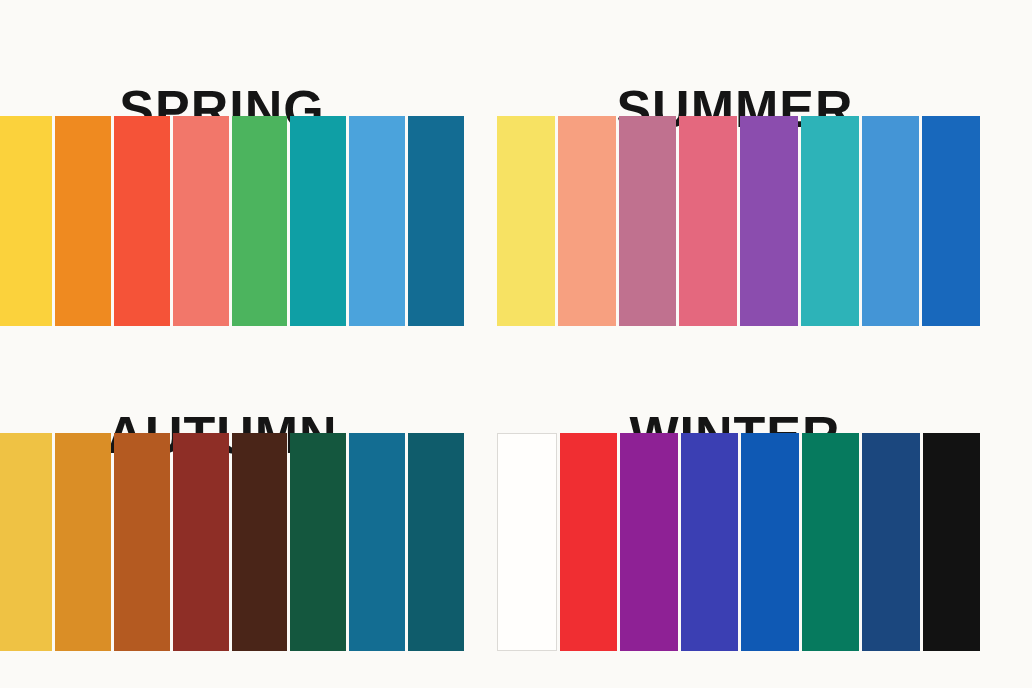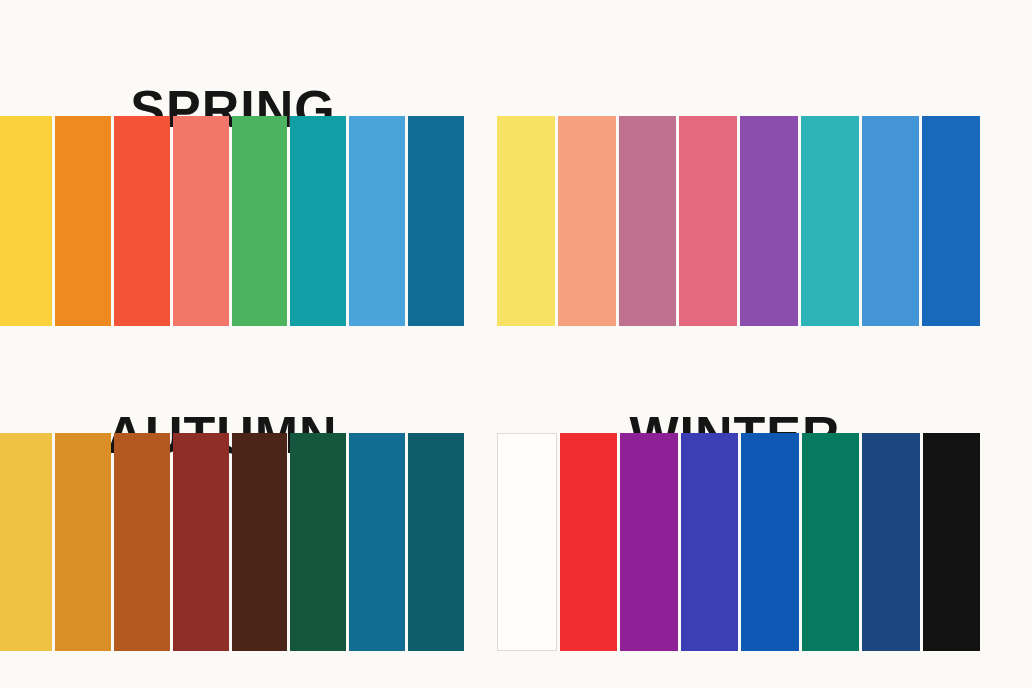--- a/index.html
+++ b/index.html
@@ -43,21 +43,21 @@
     flex: 1 1 0;
     height: 100%;
     box-sizing: border-box;
   }
   .swatch.outlined {
     border: 1px solid #dcdad6;
   }
 
   
   #block-spring { left: 0px; top: 0px; width: 500px; height: 330px; }
-  #title-spring { position: absolute; left: 11px; top: 40px; width: 444px; }
+  #title-spring { position: absolute; left: 0px; top: 40px; width: 444px; }
   #row-spring  { left: -4px; top: 116px; width: 468px; height: 210px; gap: 3px; }
 
   
   #block-summer { left: 490px; top: 0px; width: 542px; height: 330px; }
   #title-summer { position: absolute; left: 0px; top: 40px; width: 490px; }
   #row-summer  { left: 7px; top: 116px; width: 483px; height: 210px; gap: 3px; }
 
   
   #block-autumn { left: 0px; top: 330px; width: 500px; height: 358px; }
   #title-autumn { position: absolute; left: 0px; top: 36px; width: 444px; }
@@ -81,20 +81,21 @@
         <div class="swatch" title="#F55338" style="background: rgb(245, 83, 56);"></div>
         <div class="swatch" title="#F2776A" style="background: rgb(242, 119, 106);"></div>
         <div class="swatch" title="#4CB45E" style="background: rgb(76, 180, 94);"></div>
         <div class="swatch" title="#0F9FA5" style="background: rgb(15, 159, 165);"></div>
         <div class="swatch" title="#4BA3DC" style="background: rgb(75, 163, 220);"></div>
         <div class="swatch" title="#136C93" style="background: rgb(19, 108, 147);"></div>
       </div>
   </section>
 
   <section class="season-block" id="block-summer">
+    <h2 class="season-title" id="title-summer" style="color: rgb(21, 21, 21);">SUMMER</h2>
     <div class="swatch-row" id="row-summer">
         <div class="swatch" title="#F7E263" style="background: rgb(247, 226, 99);"></div>
         <div class="swatch" title="#F7A080" style="background: rgb(247, 160, 128);"></div>
         <div class="swatch" title="#C0718F" style="background: rgb(192, 113, 143);"></div>
         <div class="swatch" title="#E4687E" style="background: rgb(228, 104, 126);"></div>
         <div class="swatch" title="#8B4DAE" style="background: rgb(139, 77, 174);"></div>
         <div class="swatch" title="#2DB3B8" style="background: rgb(45, 179, 184);"></div>
         <div class="swatch" title="#4495D6" style="background: rgb(68, 149, 214);"></div>
         <div class="swatch" title="#1868BC" style="background: rgb(24, 104, 188);"></div>
       </div>

